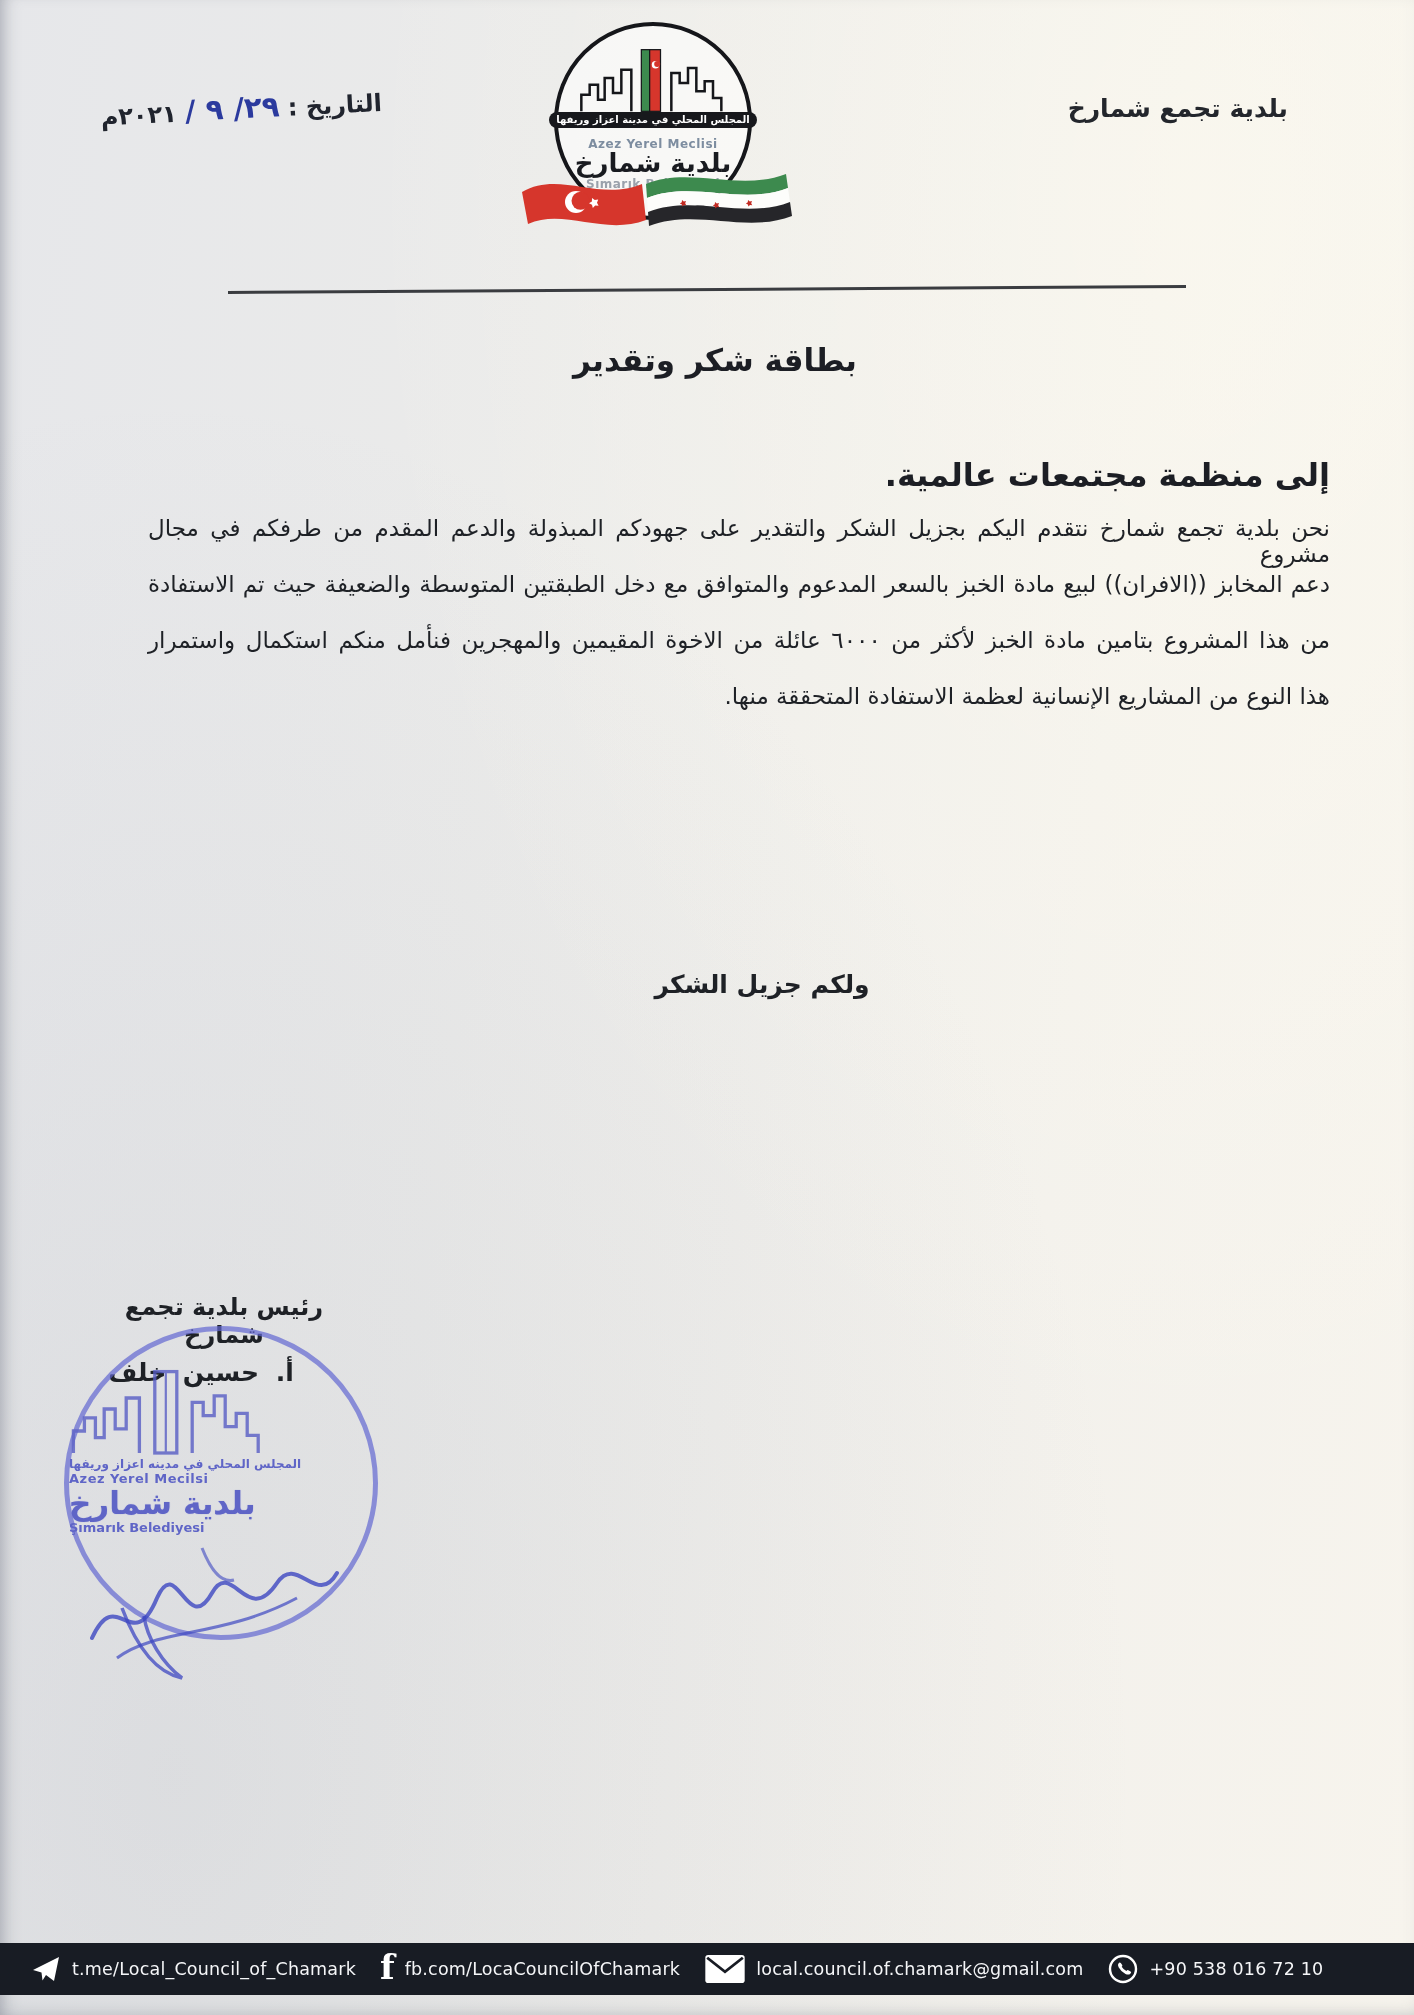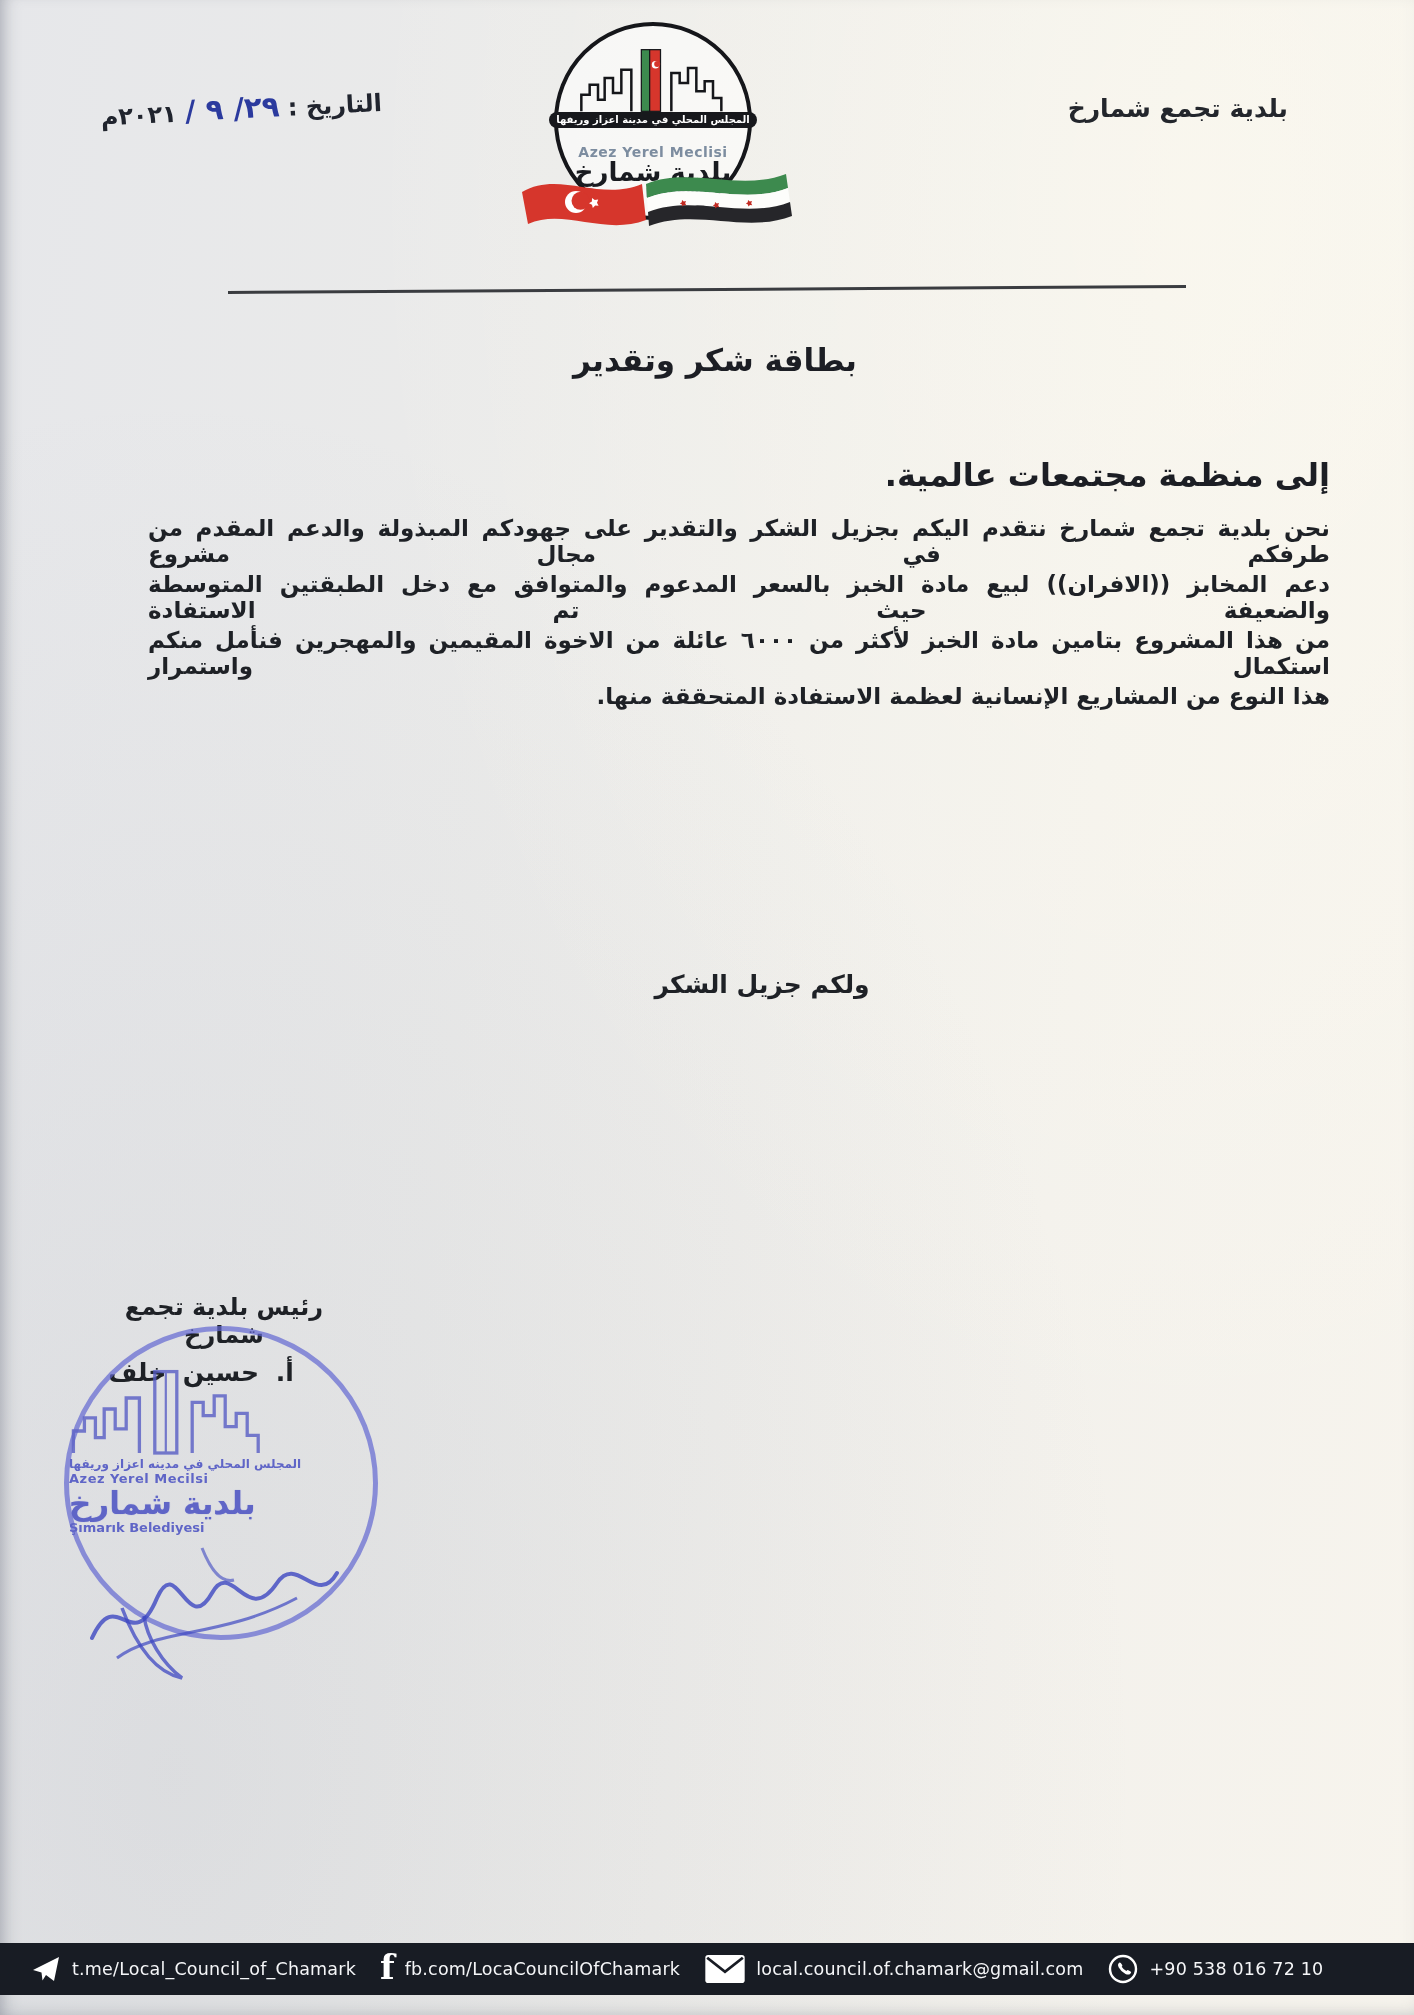--- a/index.html
+++ b/index.html
@@ -22,32 +22,32 @@
   .date-line .hand{color:#2b3a9e;font-size:29px;letter-spacing:2px;}
   .muni-top{position:absolute;top:94px;right:126px;font-size:25px;font-weight:700;
     color:#23262c;letter-spacing:1px;}
   .logo-wrap{position:absolute;left:548px;top:14px;width:214px;height:230px;}
   .logo-circle{position:absolute;left:6px;top:8px;width:198px;height:198px;border:4px solid #15161a;
     border-radius:50%;background:rgba(255,255,255,.55);box-sizing:border-box;
     display:flex;flex-direction:column;align-items:center;text-align:right;}
   .logo-skyline{margin-top:16px;width:150px;height:72px;}
   .logo-pill{margin-top:-2px;background:#17181c;color:#fff;border-radius:9px;
     padding:2px 7px 3px;font-size:10px;font-weight:700;white-space:nowrap;direction:rtl;}
-  .logo-tr1{margin-top:16px;font-size:14px;font-weight:700;color:#7d8da0;letter-spacing:.5px;}
+  .logo-tr1{margin-top:9px;font-size:12px;font-weight:700;color:#7d8da0;letter-spacing:.5px;}
   .logo-ar{margin-top:-1px;font-size:26px;font-weight:700;color:#191b20;direction:rtl;line-height:1.05;}
   .logo-tr2{font-size:12px;font-weight:700;color:#9aa1ab;letter-spacing:.5px;}
   .flags{position:absolute;left:-44px;top:148px;width:300px;height:78px;}
   .divider{position:absolute;left:228px;top:288px;width:958px;height:2.5px;background:#3a3c40;
     transform:rotate(-0.35deg);}
   
   .title{position:absolute;top:342px;left:0;right:0;text-align:center;transform:translateX(8px);
     font-size:31px;font-weight:700;color:#1c1e24;}
   .recipient{position:absolute;top:456px;right:84px;font-size:32px;font-weight:700;color:#1c1e24;}
   .body-text{position:absolute;top:515px;left:148px;right:84px;color:#1e2126;
-    font-size:23px;font-weight:700;}
+    font-size:23px;font-weight:400;}
   .body-text .line{height:56px;direction:rtl;text-align:justify;text-align-last:justify;}
   .body-text .line.short{text-align:right;text-align-last:right;}
   .closing{position:absolute;top:970px;left:0;right:0;text-align:center;transform:translateX(55px);
     font-size:25px;font-weight:700;color:#1e2126;}
   
   .sig-title{position:absolute;top:1293px;left:86px;width:276px;text-align:center;
     font-size:24px;font-weight:700;color:#1e2126;}
   .sig-name{position:absolute;top:1358px;left:86px;width:230px;text-align:center;
     font-size:25px;font-weight:700;color:#1e2126;word-spacing:8px;}
   .stamp{position:absolute;left:64px;top:1326px;width:314px;height:314px;box-sizing:border-box;

